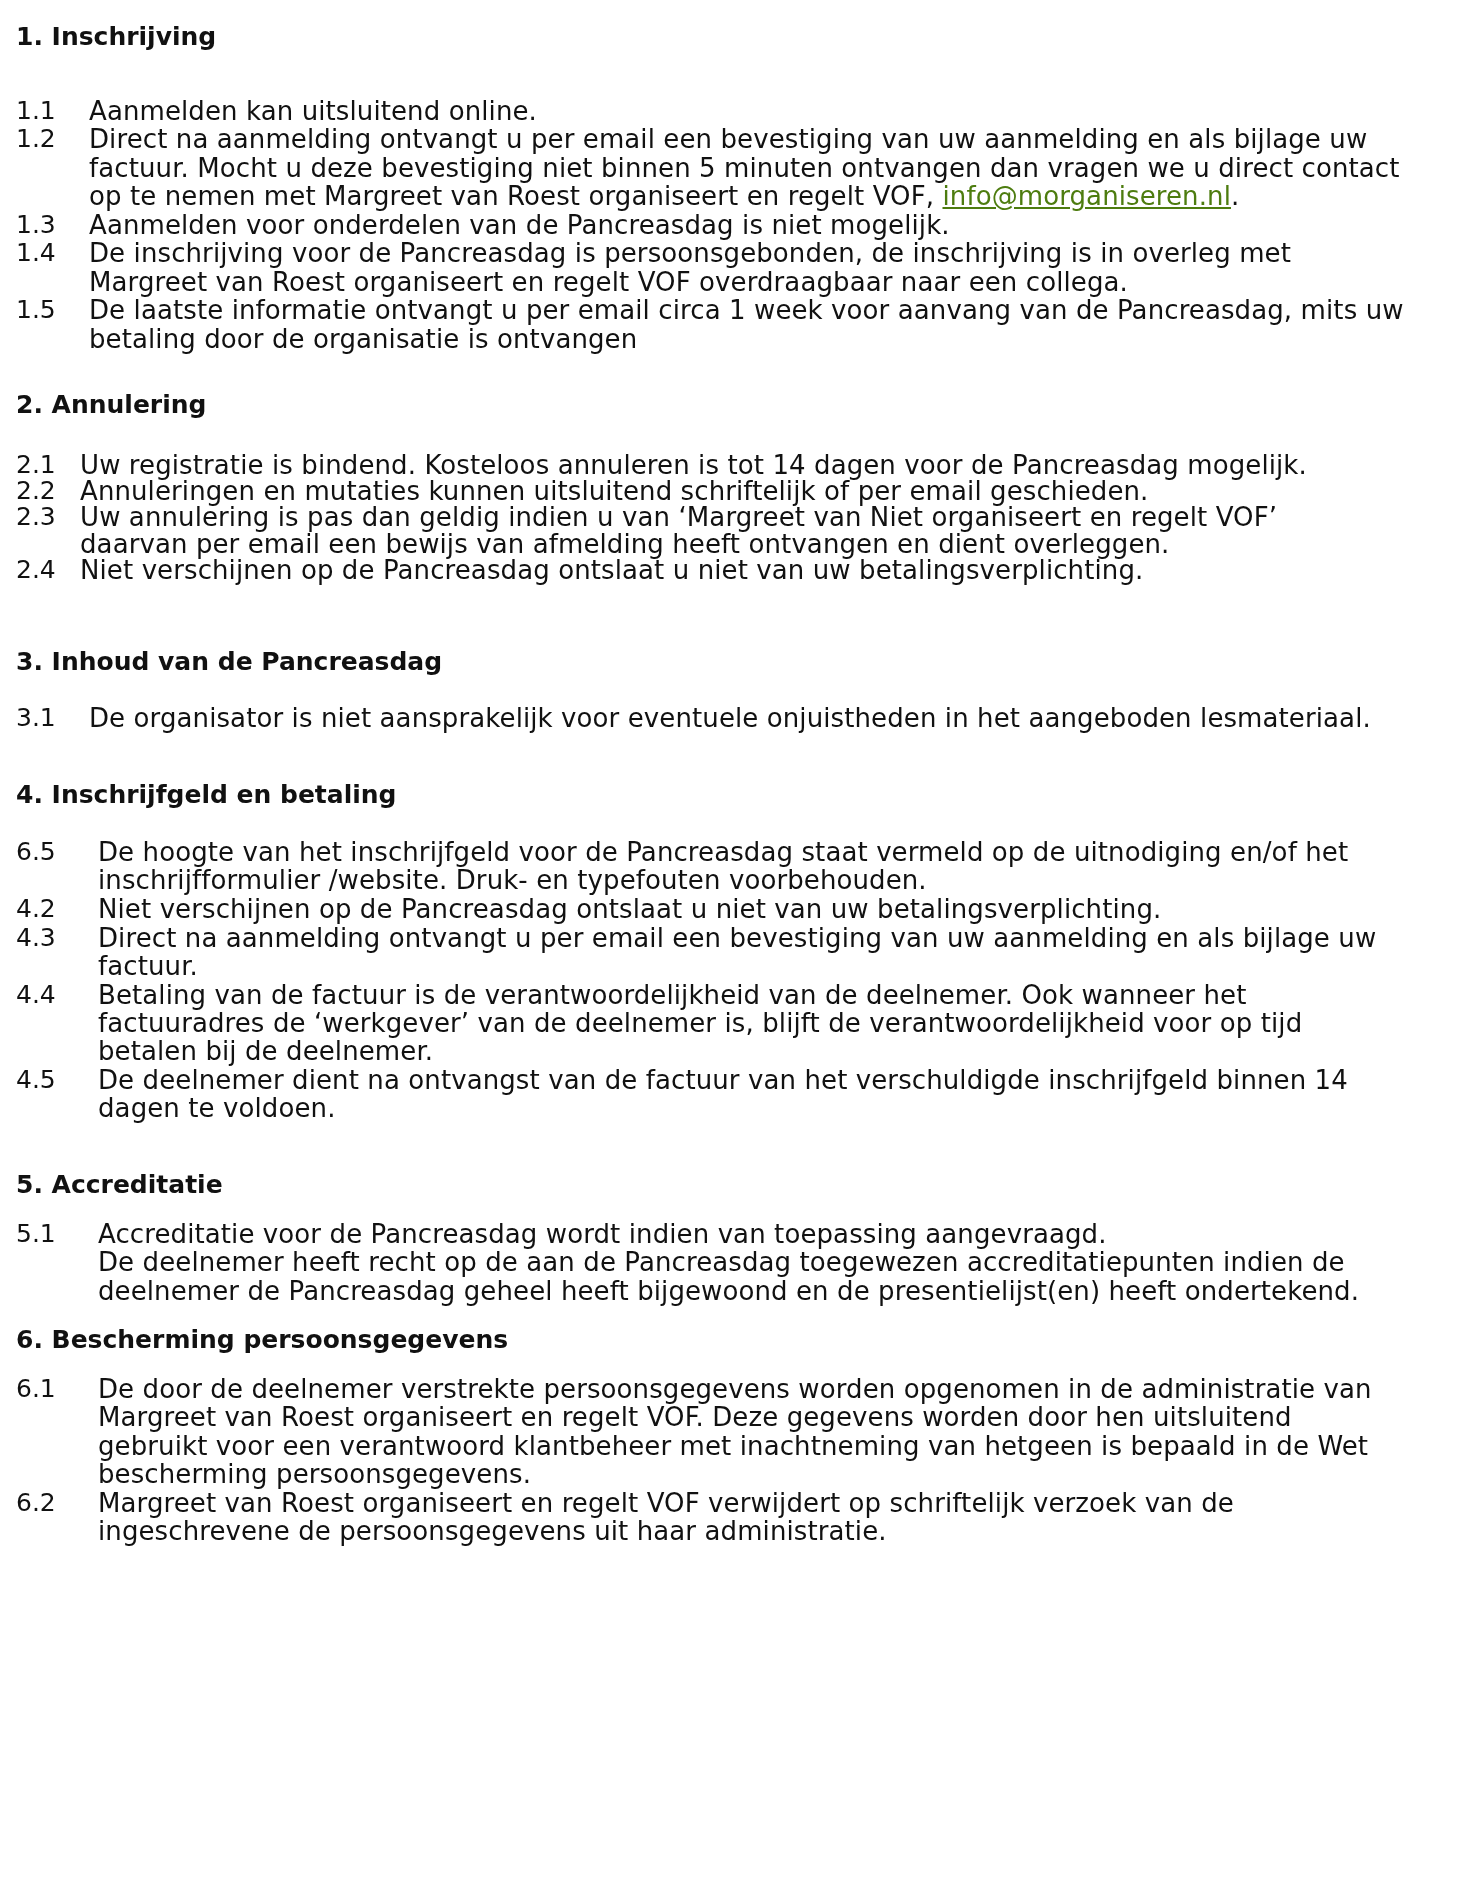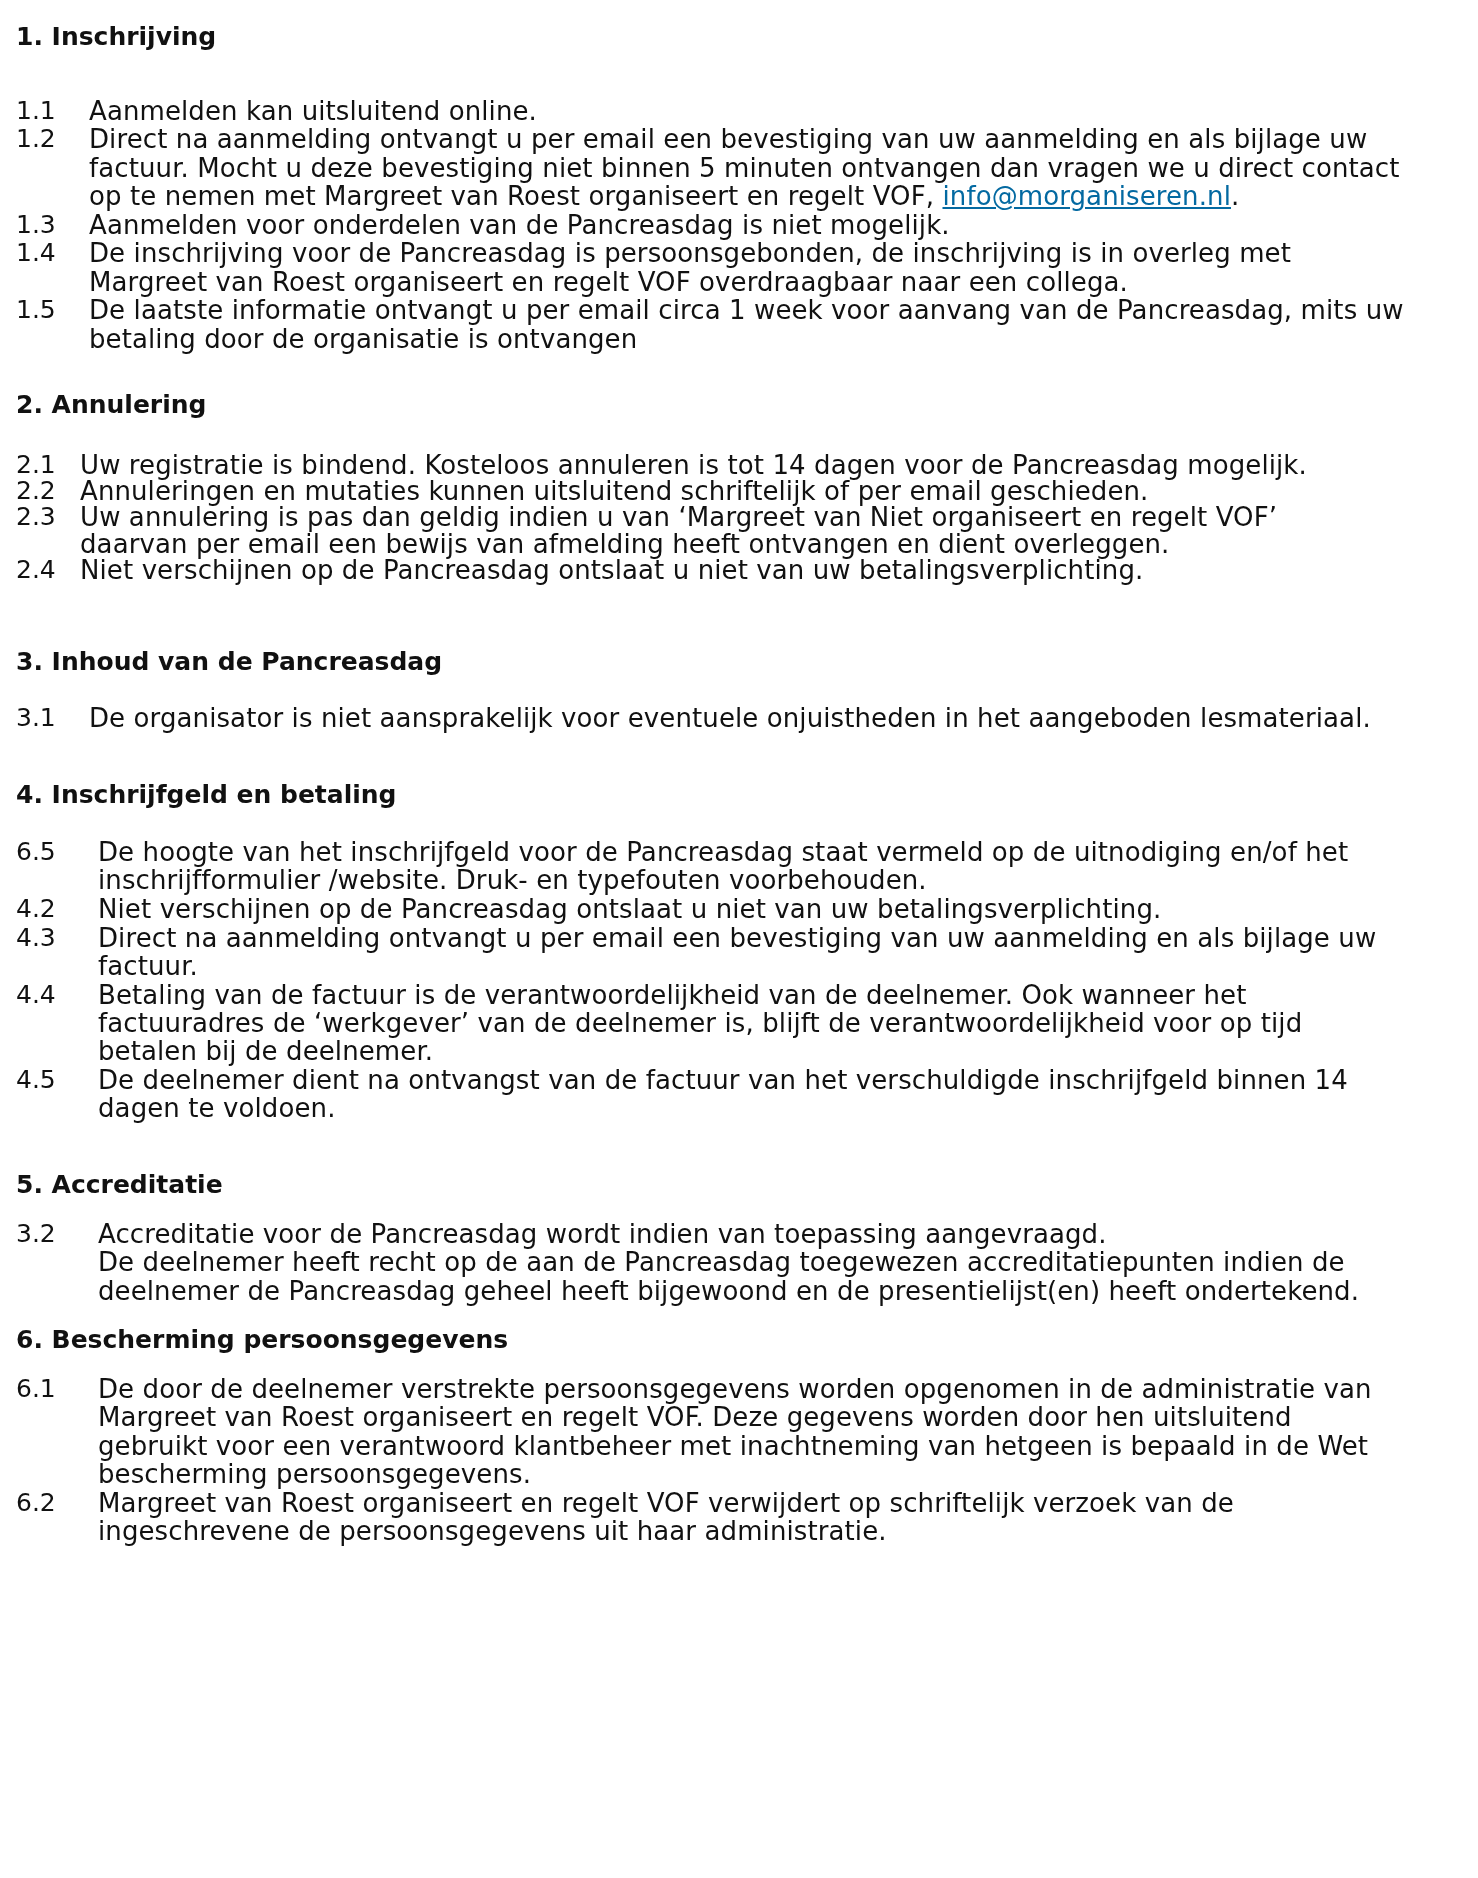--- a/index.html
+++ b/index.html
@@ -3,21 +3,21 @@
   <meta charset="utf-8">
   <style>
     html, body { margin: 0; padding: 0; background: #ffffff; }
     body {
       width: 1478px; height: 1878px; overflow: hidden; position: relative;
       font-family: "DejaVu Sans", sans-serif; color: #111111;
     }
     .h { position: absolute; left: 16px; font-weight: bold; font-size: 25px; line-height: 34px; margin: 0; }
     .line { position: absolute; font-size: 26px; line-height: 34px; white-space: nowrap; letter-spacing: 0.1px; }
     .num { position: absolute; left: 16px; font-weight: normal; font-size: 25px; line-height: 34px; }
-    a.link { color: #0369a1; text-decoration: underline; }
+    a.link { color: #4d7c0f; text-decoration: underline; }
   </style>
 </head>
 <body>
 
 <h2 class="h" style="top:20px">1. Inschrijving</h2>
 
 <span class="num" style="top:94px">1.1</span>
 <span class="line" style="left:89px;top:94px">Aanmelden kan uitsluitend online.</span>
 
 <span class="num" style="top:122px">1.2</span>
@@ -76,21 +76,21 @@
 <span class="line" style="left:98px;top:978px">Betaling van de factuur is de verantwoordelijkheid van de deelnemer. Ook wanneer het</span>
 <span class="line" style="left:98px;top:1006px">factuuradres de ‘werkgever’ van de deelnemer is, blijft de verantwoordelijkheid voor op tijd</span>
 <span class="line" style="left:98px;top:1034px"> betalen bij de deelnemer.</span>
 
 <span class="num" style="top:1063px">4.5</span>
 <span class="line" style="left:98px;top:1063px">De deelnemer dient na ontvangst van de factuur van het verschuldigde inschrijfgeld binnen 14</span>
 <span class="line" style="left:98px;top:1091px">dagen te voldoen.</span>
 
 <h2 class="h" style="top:1168px">5. Accreditatie</h2>
 
-<span class="num" style="top:1217px">3.2</span>
+<span class="num" style="top:1217px">5.1</span>
 <span class="line" style="left:98px;top:1217px">Accreditatie voor de Pancreasdag wordt indien van toepassing aangevraagd.</span>
 <span class="line" style="left:98px;top:1245px">De deelnemer heeft recht op de aan de Pancreasdag toegewezen accreditatiepunten indien de</span>
 <span class="line" style="left:98px;top:1274px">deelnemer de Pancreasdag geheel heeft bijgewoond en de presentielijst(en) heeft ondertekend.</span>
 
 <h2 class="h" style="top:1323px">6. Bescherming persoonsgegevens</h2>
 
 <span class="num" style="top:1372px">6.1</span>
 <span class="line" style="left:98px;top:1372px">De door de deelnemer verstrekte persoonsgegevens worden opgenomen in de administratie van</span>
 <span class="line" style="left:98px;top:1400px">Margreet van Roest organiseert en regelt VOF. Deze gegevens worden door hen uitsluitend</span>
 <span class="line" style="left:98px;top:1429px">gebruikt voor een verantwoord klantbeheer met inachtneming van hetgeen is bepaald in de Wet</span>

